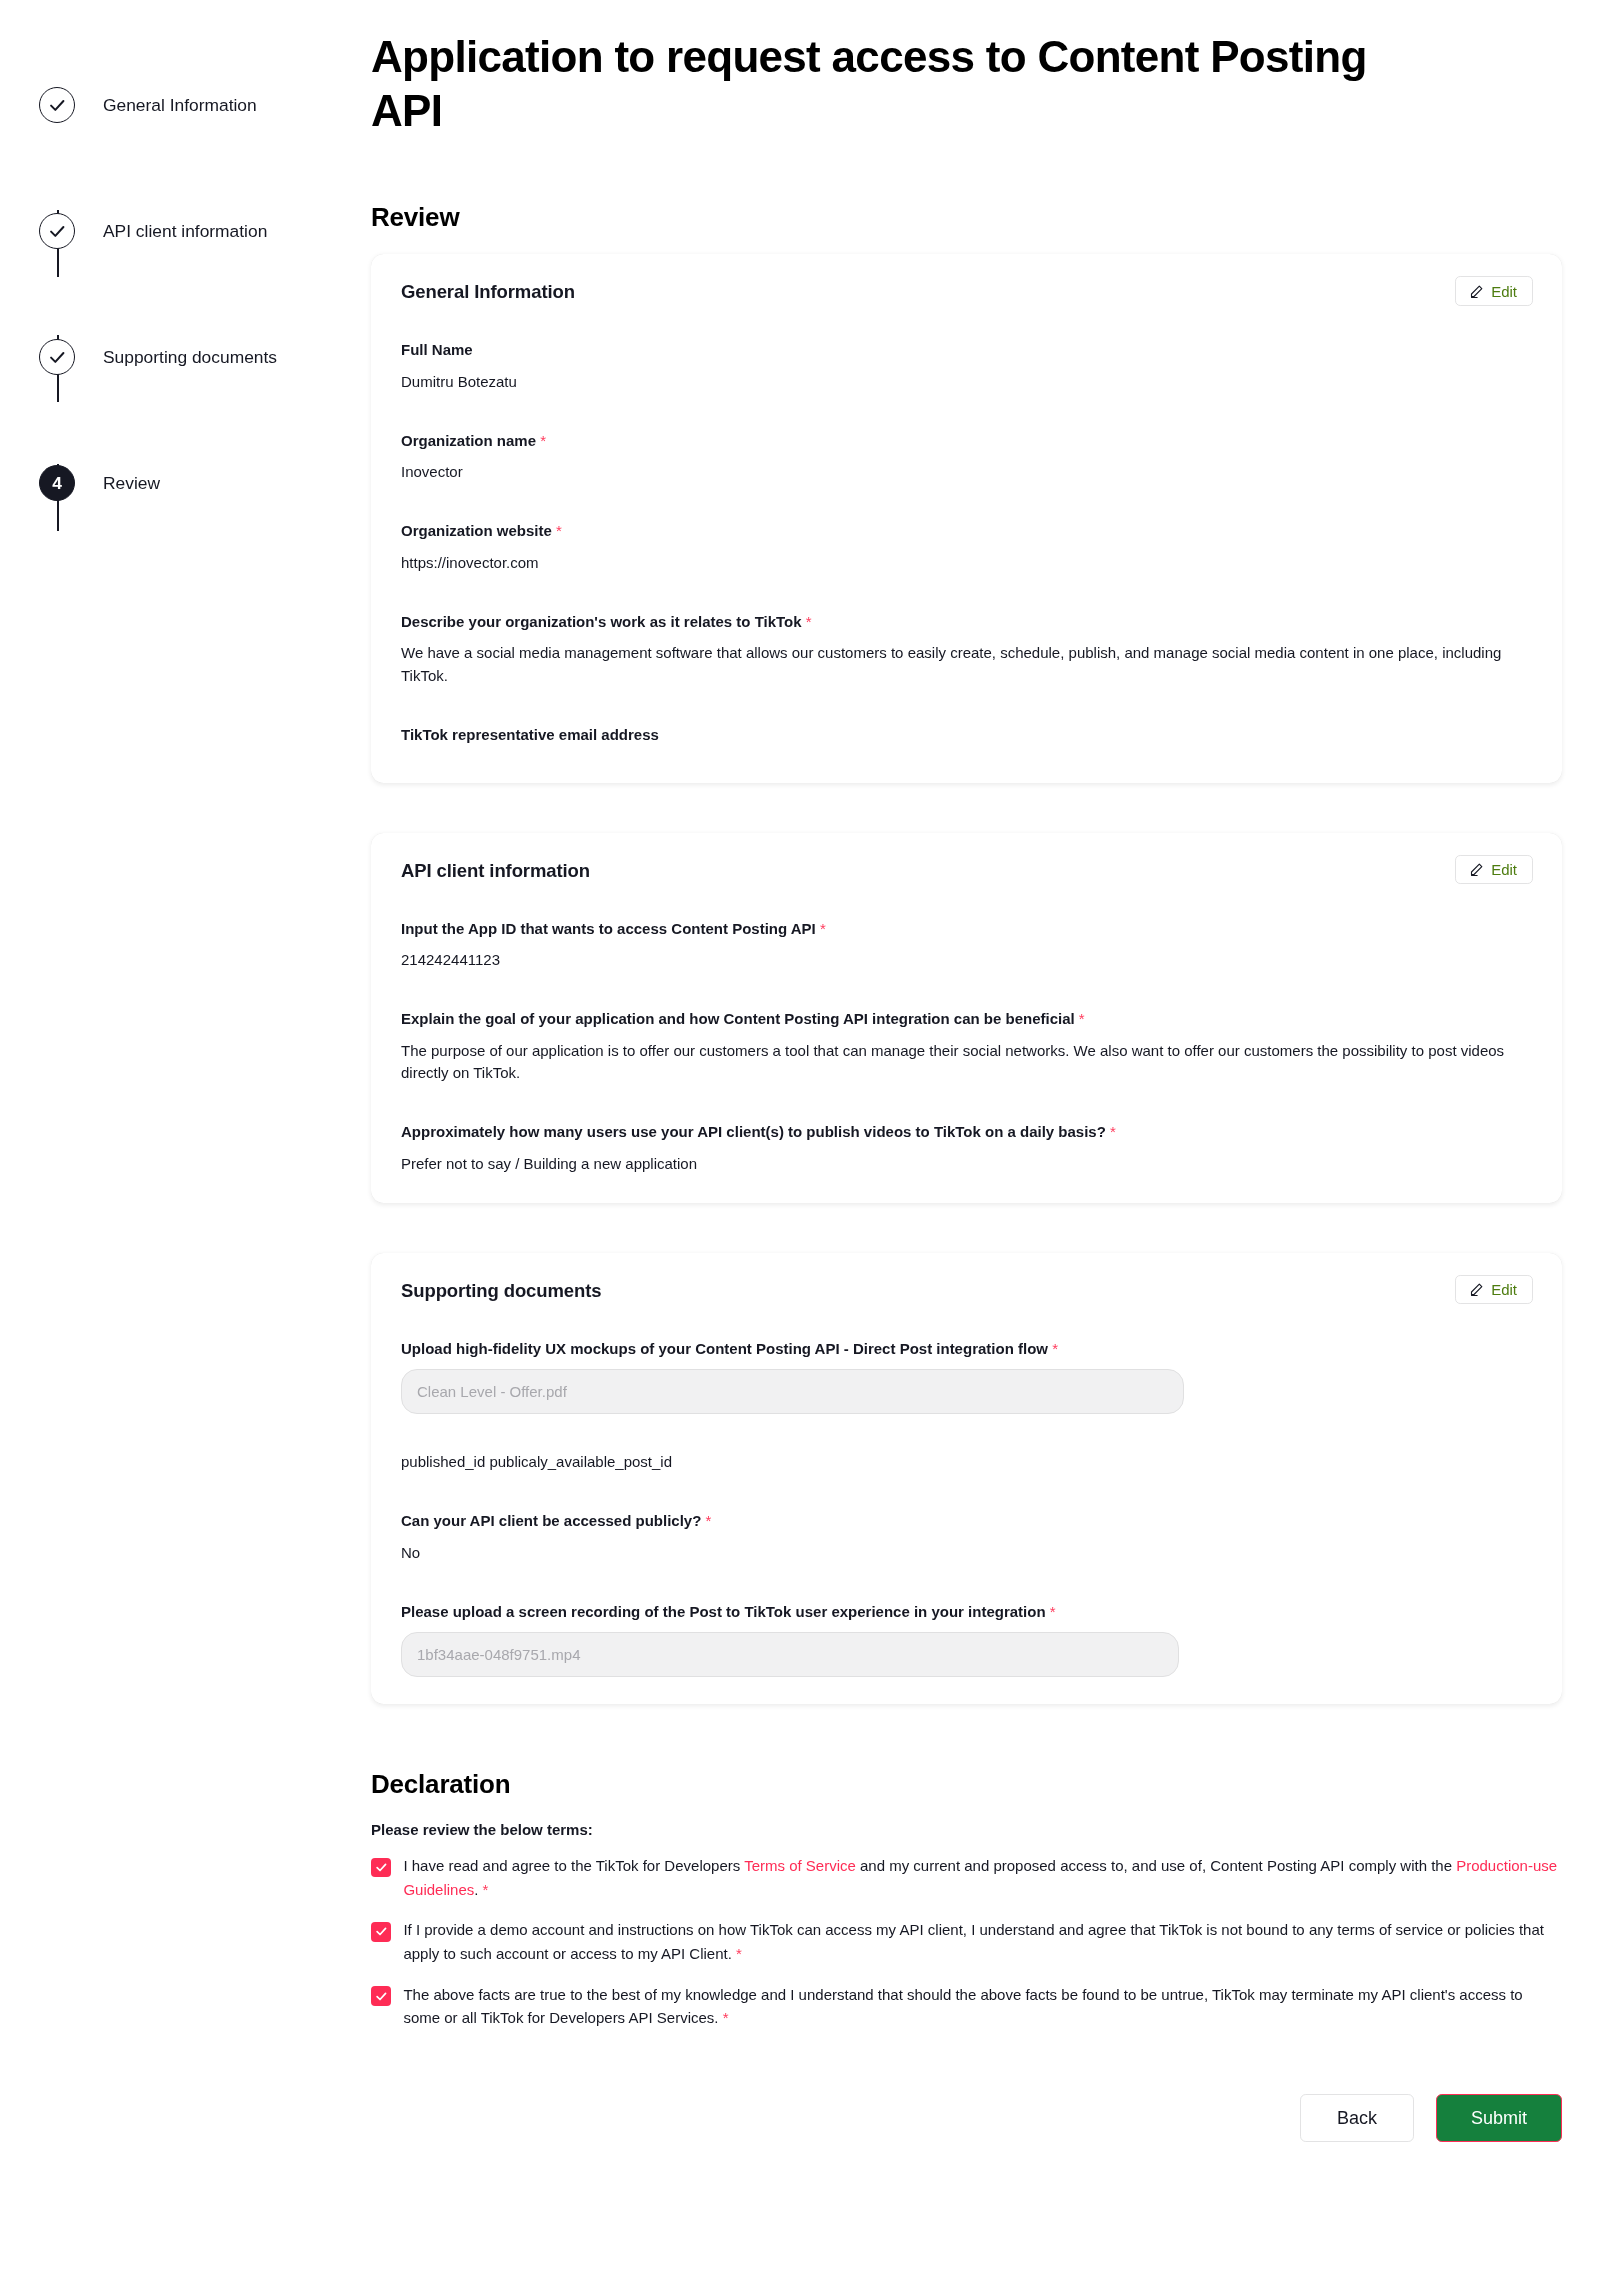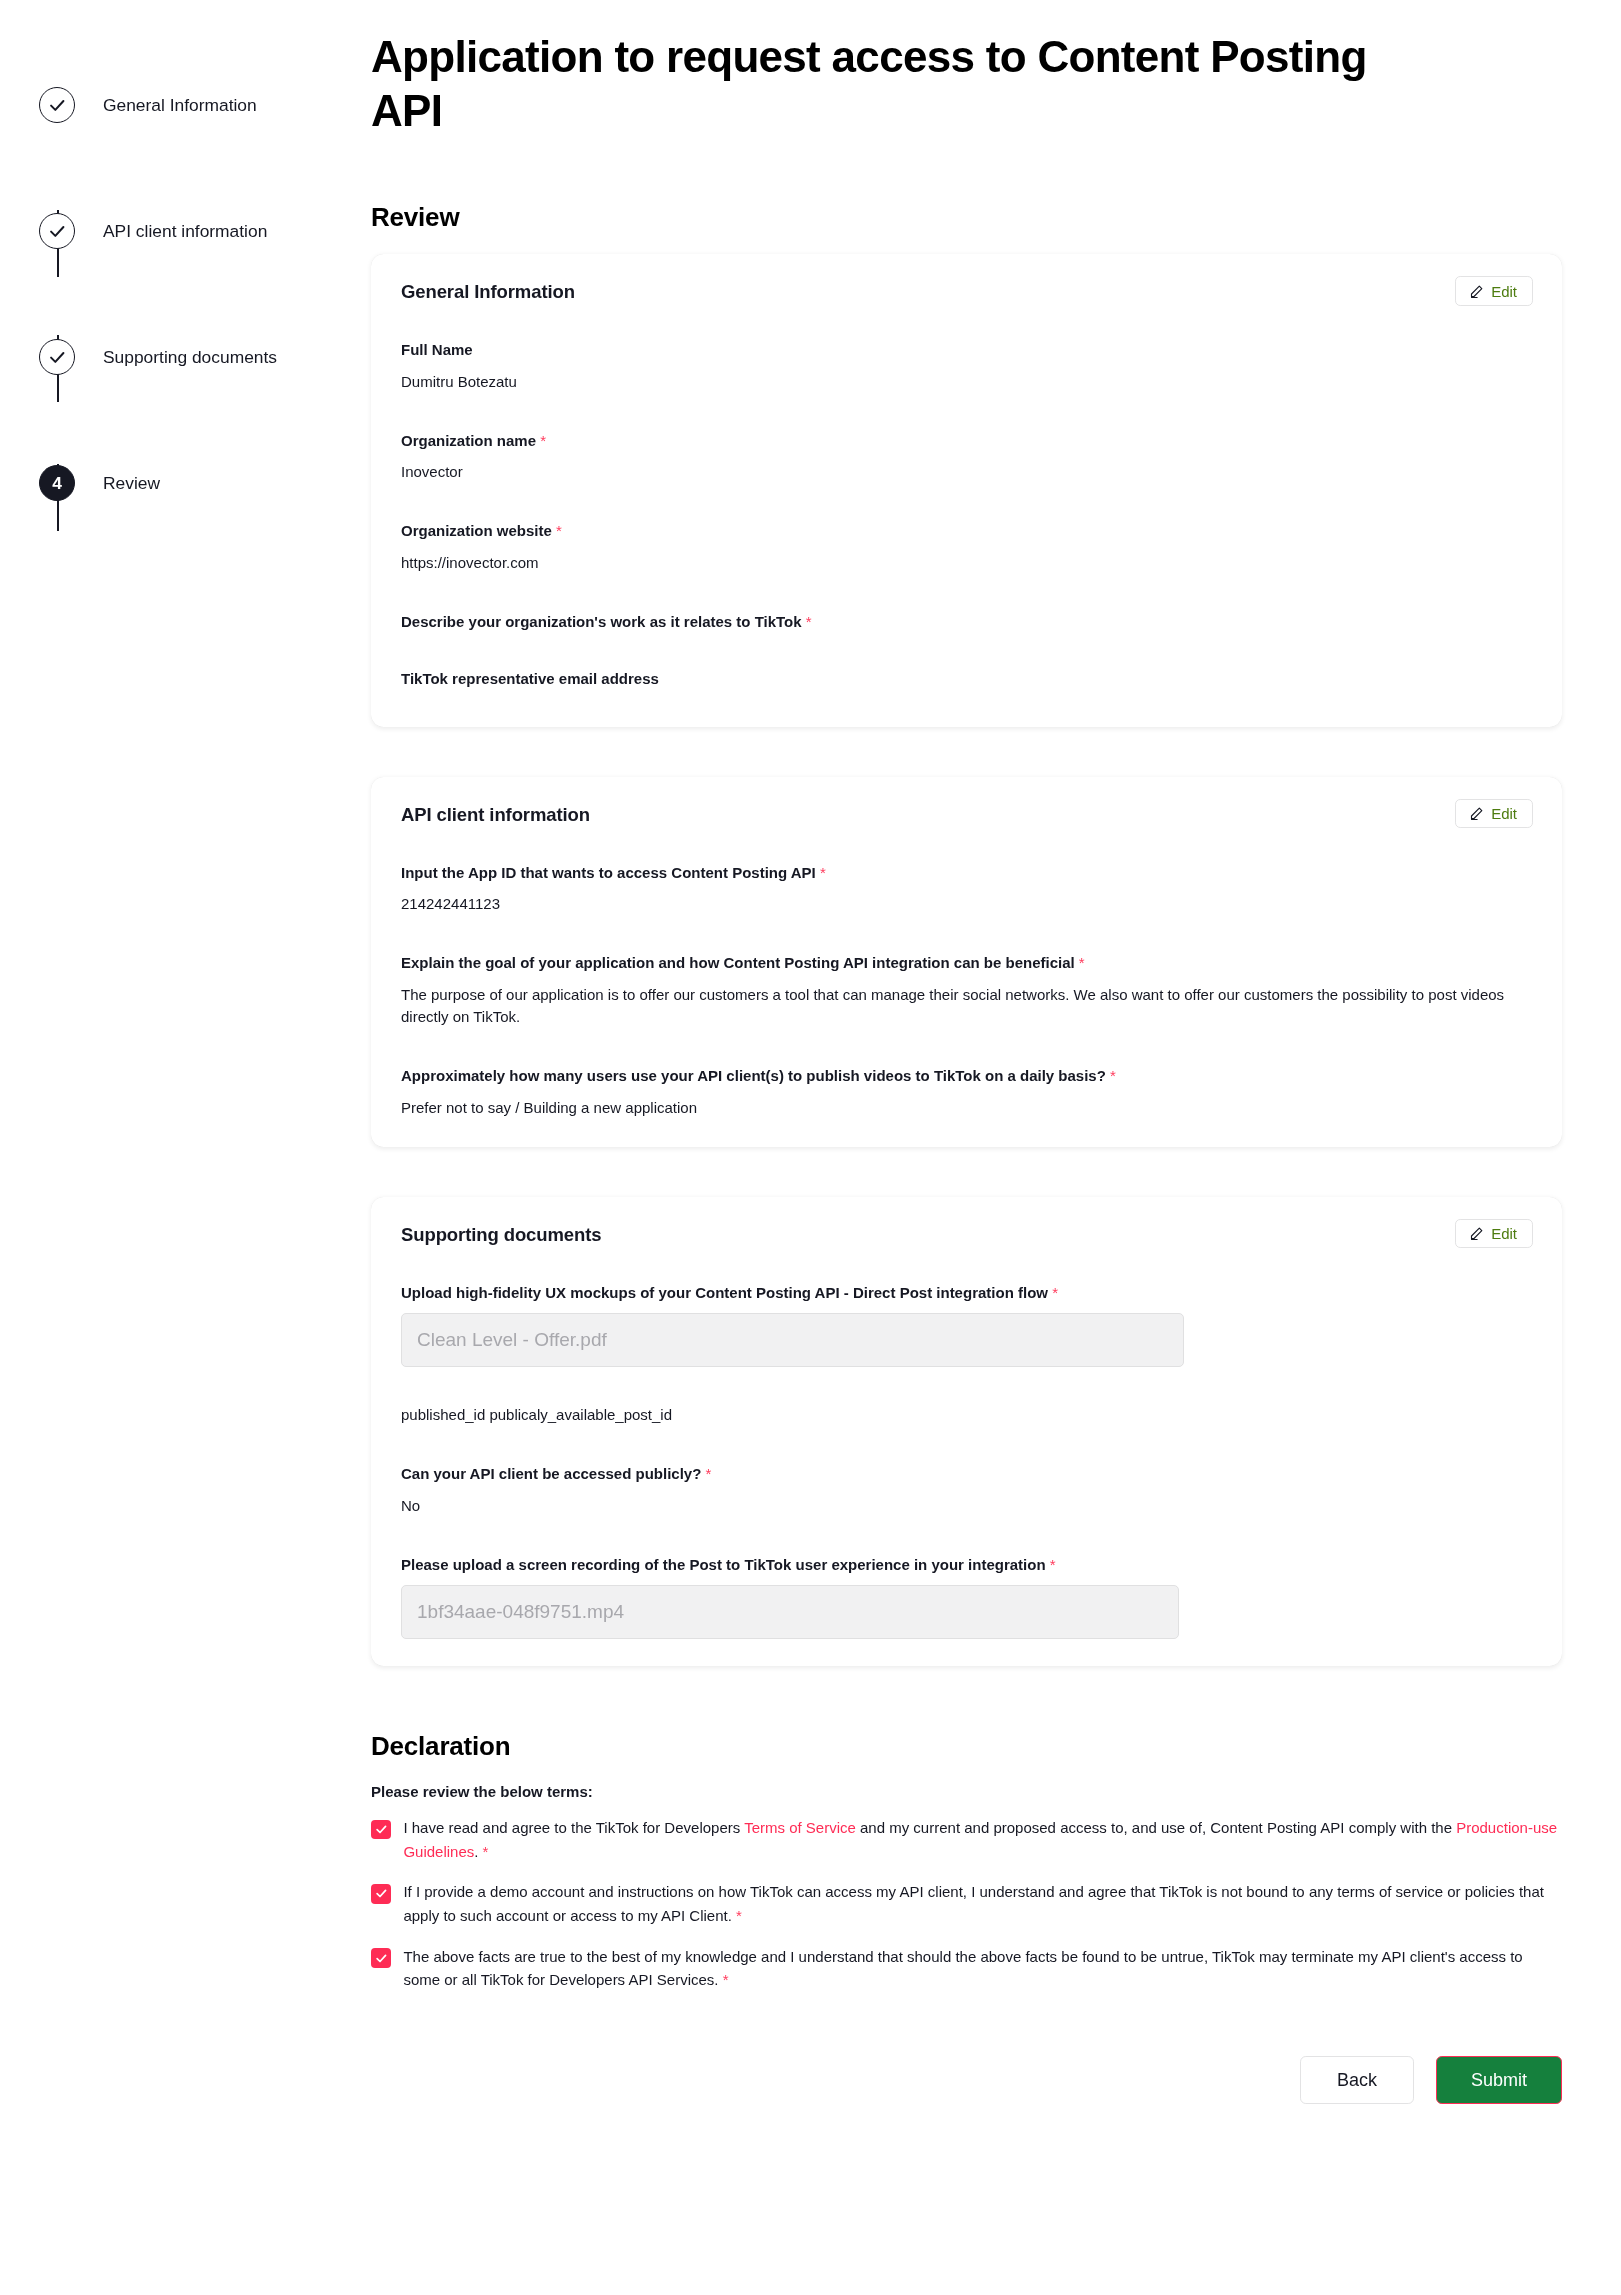--- a/index.html
+++ b/index.html
@@ -145,26 +145,26 @@
     color: #161823;
     line-height: 1.52;
     margin: 0;
     max-width: 1118px;
   }
   .req { color: #ff3b5c; font-weight: 400; }
 
   .file-box {
     background: #f1f1f2;
     border: 1.2px solid #e0e0e1;
-    border-radius: 5px;
-    height: 54px;
+    border-radius: 16px;
+    height: 45px;
     display: flex;
     align-items: center;
     padding: 0 15px;
-    font-size: 19px;
+    font-size: 15px;
     color: #a8a8ad;
     margin-top: 10.4px;
   }
   .file-box.w1 { width: 783px; }
   .file-box.w2 { width: 778px; }
 
   
   .declaration { margin-top: 16px; }
   .decl-intro {
     font-size: 15px;
@@ -312,20 +312,21 @@
         <p class="field-value">Inovector</p>
       </div>
 
       <div class="field">
         <p class="field-label"><span>Organization website</span> <span class="req">*</span></p>
         <p class="field-value">https://inovector.com</p>
       </div>
 
       <div class="field">
         <p class="field-label"><span>Describe your organization's work as it relates to TikTok</span> <span class="req">*</span></p>
+        <p class="field-value">We have a social media management software that allows our customers to easily create, schedule, publish, and manage social media content in one place, including TikTok.</p>
       </div>
 
       <div class="field">
         <p class="field-label">TikTok representative email address</p>
         <p class="field-value"></p>
       </div>
     </div>
 
     <div class="card">
       <div class="card-header">

